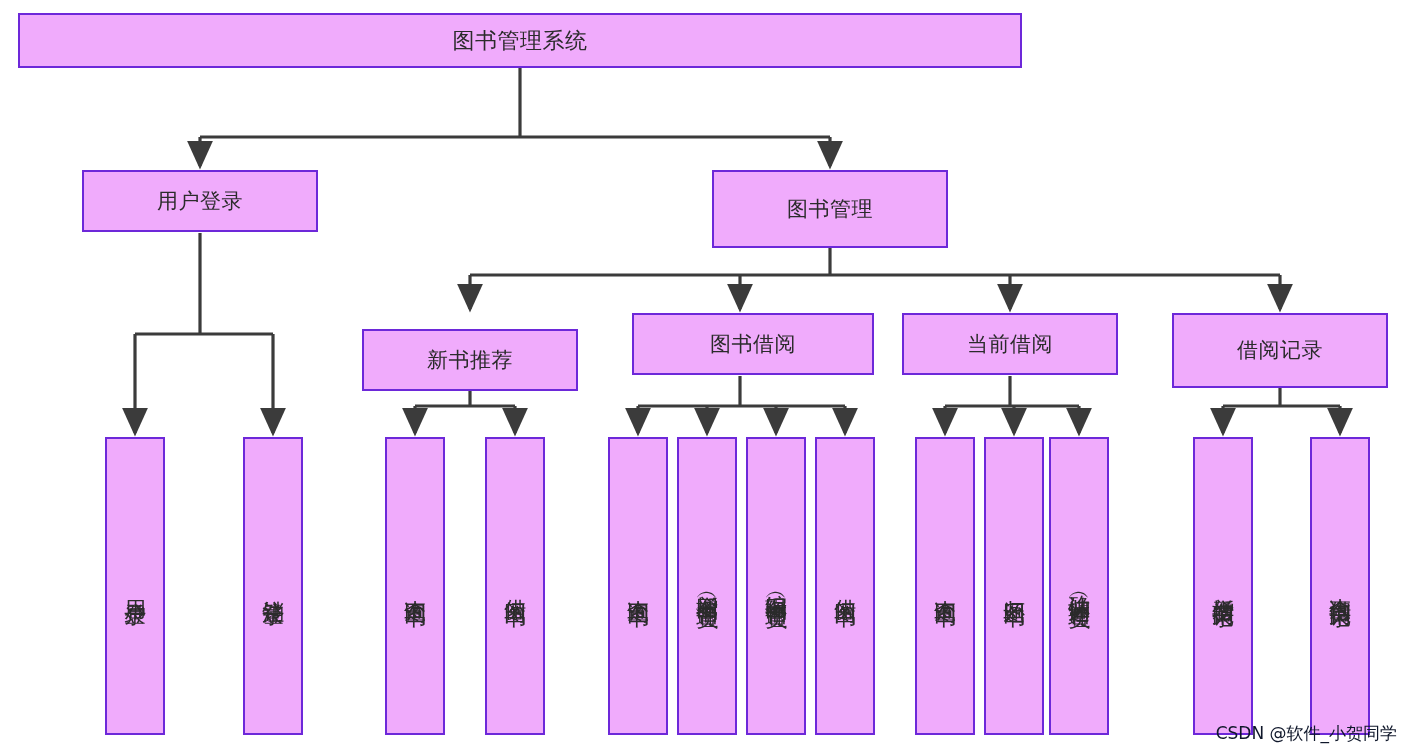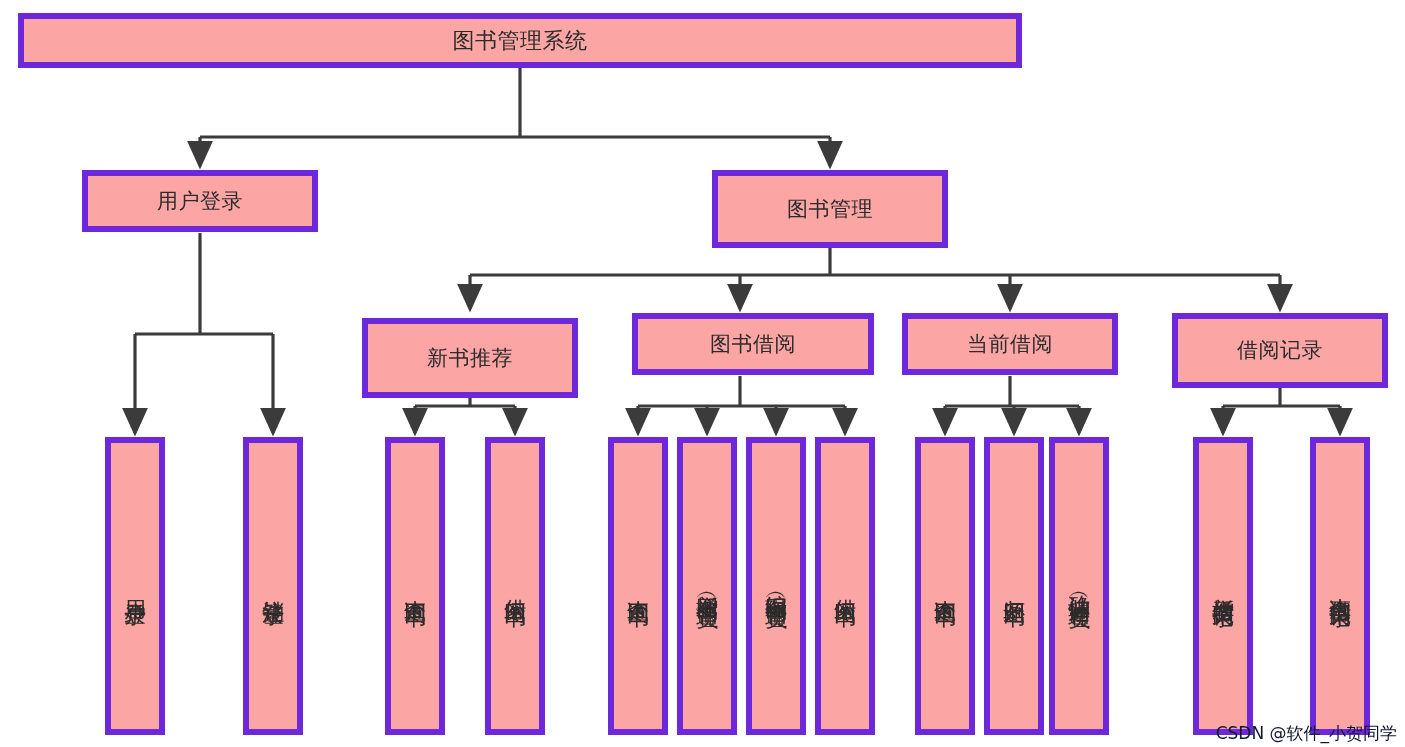--- a/index.html
+++ b/index.html
@@ -16,22 +16,22 @@
     background:#ffffff;
   }
   #edges{
     position:absolute;left:0;top:0;
     width:1405px;height:747px;
     pointer-events:none;
   }
   .node{
     position:absolute;
     box-sizing:border-box;
-    background:#fca5a5;
-    border:6px solid #6d28d9;
+    background:#f0abfc;
+    border:2px solid #6d28d9;
     display:flex;
     align-items:center;
     justify-content:center;
     color:#2b2b2b;
     z-index:2;
   }
   .node .label{
     display:block;
     text-align:center;
     line-height:1.18;
@@ -128,21 +128,21 @@
     <span class="label">图书管理系统</span>
   </div>
 
   <div class="node horiz" style="left:82px;top:170px;width:236px;height:62px;">
     <span class="label">用户登录</span>
   </div>
   <div class="node horiz" style="left:712px;top:170px;width:236px;height:78px;">
     <span class="label">图书管理</span>
   </div>
 
-  <div class="node horiz" style="left:362px;top:318px;width:216px;height:80px;">
+  <div class="node horiz" style="left:362px;top:329px;width:216px;height:62px;">
     <span class="label">新书推荐</span>
   </div>
   <div class="node horiz" style="left:632px;top:313px;width:242px;height:62px;">
     <span class="label">图书借阅</span>
   </div>
   <div class="node horiz" style="left:902px;top:313px;width:216px;height:62px;justify-content:center;">
     <span class="label">当前借阅</span>
   </div>
   <div class="node horiz" style="left:1172px;top:313px;width:216px;height:75px;">
     <span class="label">借阅记录</span>

